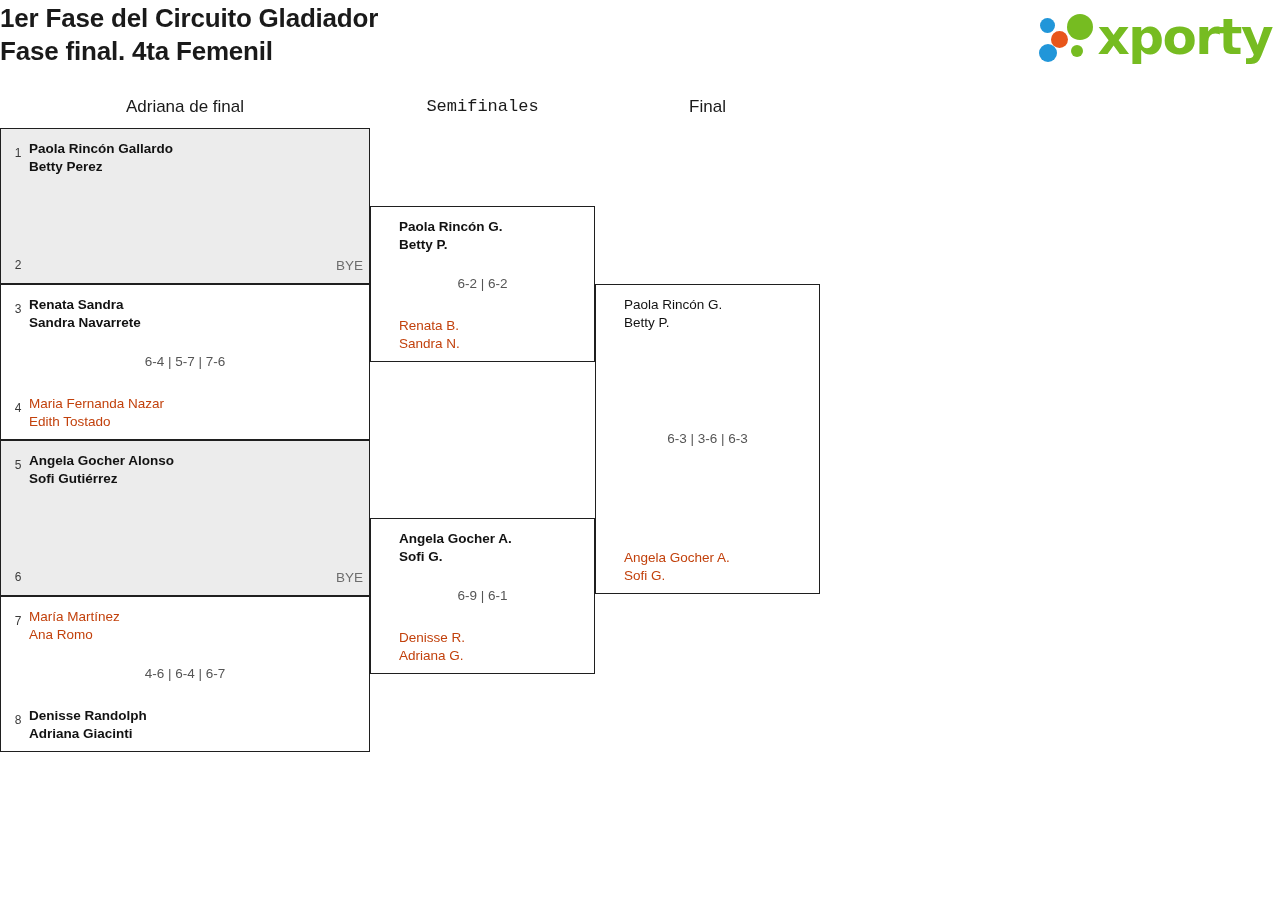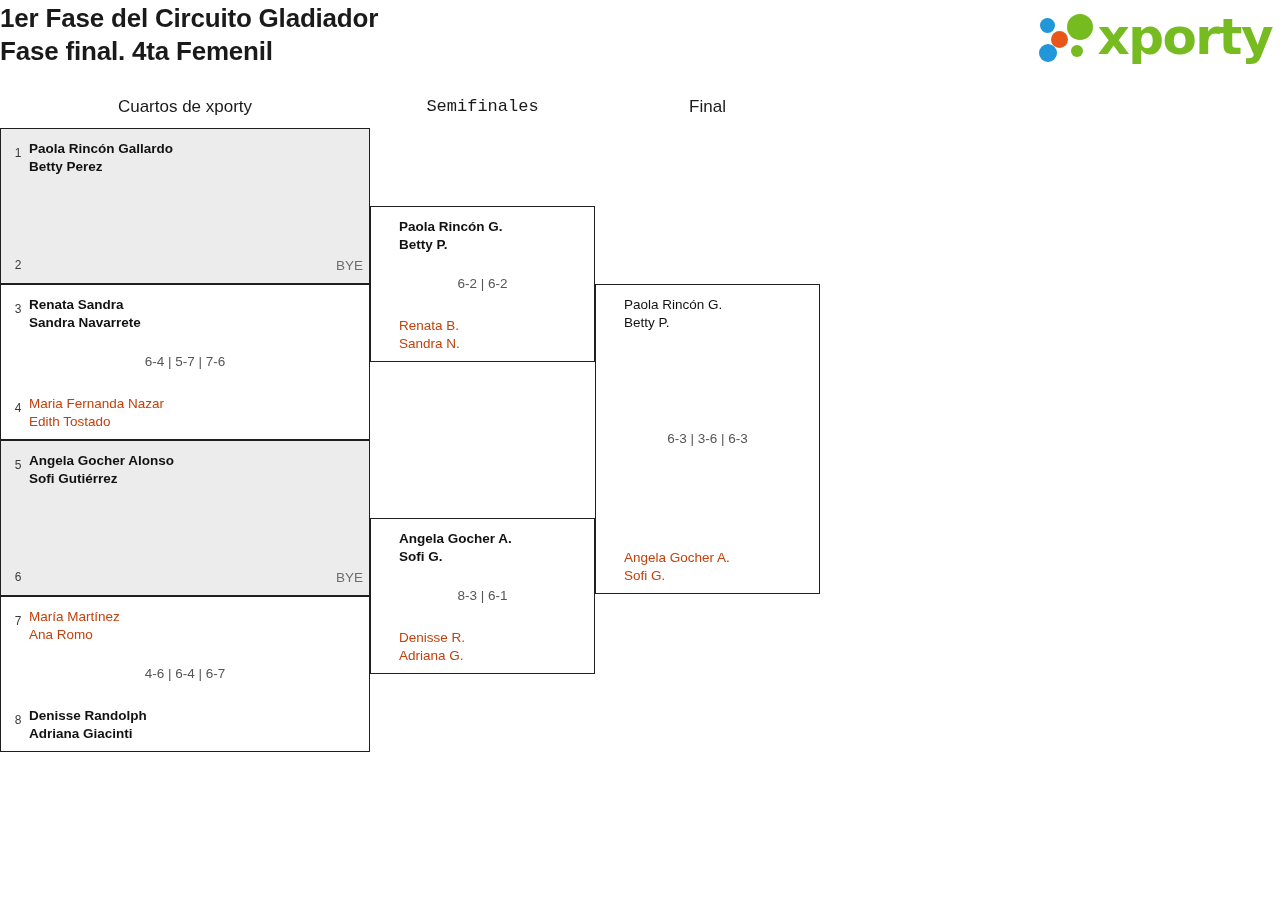--- a/index.html
+++ b/index.html
@@ -169,21 +169,21 @@
       <span class="dot-orange"></span>
       <span class="dot-blue-bot"></span>
       <span class="dot-green-big"></span>
       <span class="dot-green-sm"></span>
     </div>
     <div id="logo-wordmark">xporty</div>
   </div>
 
 </div>
 
-<div class="round-header" id="round-header-0">Cuartos de xporty</div>
+<div class="round-header" id="round-header-0">Adriana de final</div>
 <div class="round-header" id="round-header-1">Semifinales</div>
 <div class="round-header" id="round-header-2">Final</div>
 
 <div id="bracket">
     <div class="match shaded" style="left: 0px; top: 128px; width: 370px; height: 156px;">
       <div class="slot" style="top: 8px;">
         <div class="seed">1</div>
         <div class="team winner" style="padding-top: 3px;">
           <span class="ln">Paola Rincón Gallardo</span>
           <span class="ln">Betty Perez</span>
@@ -270,21 +270,21 @@
           <span class="ln">Sofi G.</span>
         </div>
       </div>
       <div class="slot" style="bottom: 8px; top: auto; position: absolute;">
         <div class="seed empty"></div>
         <div class="team loser" style="padding-top: 3px;">
           <span class="ln">Denisse R.</span>
           <span class="ln">Adriana G.</span>
         </div>
       </div>
-      <div class="score" style="top: 68px;">8-3 | 6-1</div>
+      <div class="score" style="top: 68px;">6-9 | 6-1</div>
     </div>
     <div class="match" style="left: 595px; top: 284px; width: 225px; height: 310px;">
       <div class="slot" style="top: 8px;">
         <div class="seed empty"></div>
         <div class="team" style="color: rgb(18, 18, 18); font-weight: 400; padding-top: 3px;">
           <span class="ln">Paola Rincón G.</span>
           <span class="ln">Betty P.</span>
         </div>
       </div>
       <div class="slot" style="bottom: 8px; top: auto; position: absolute;">

